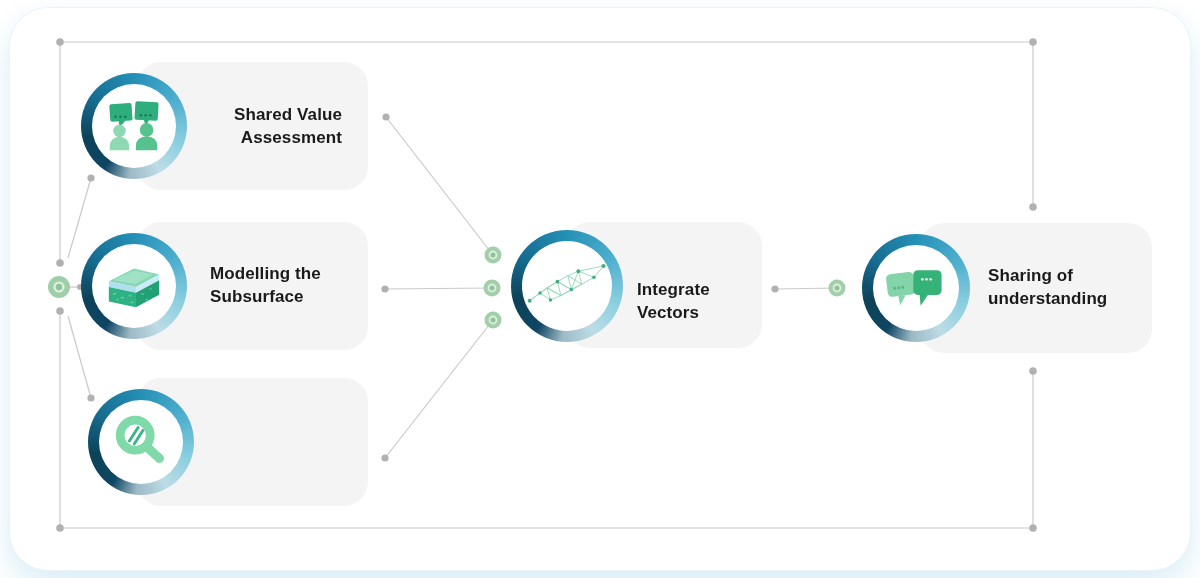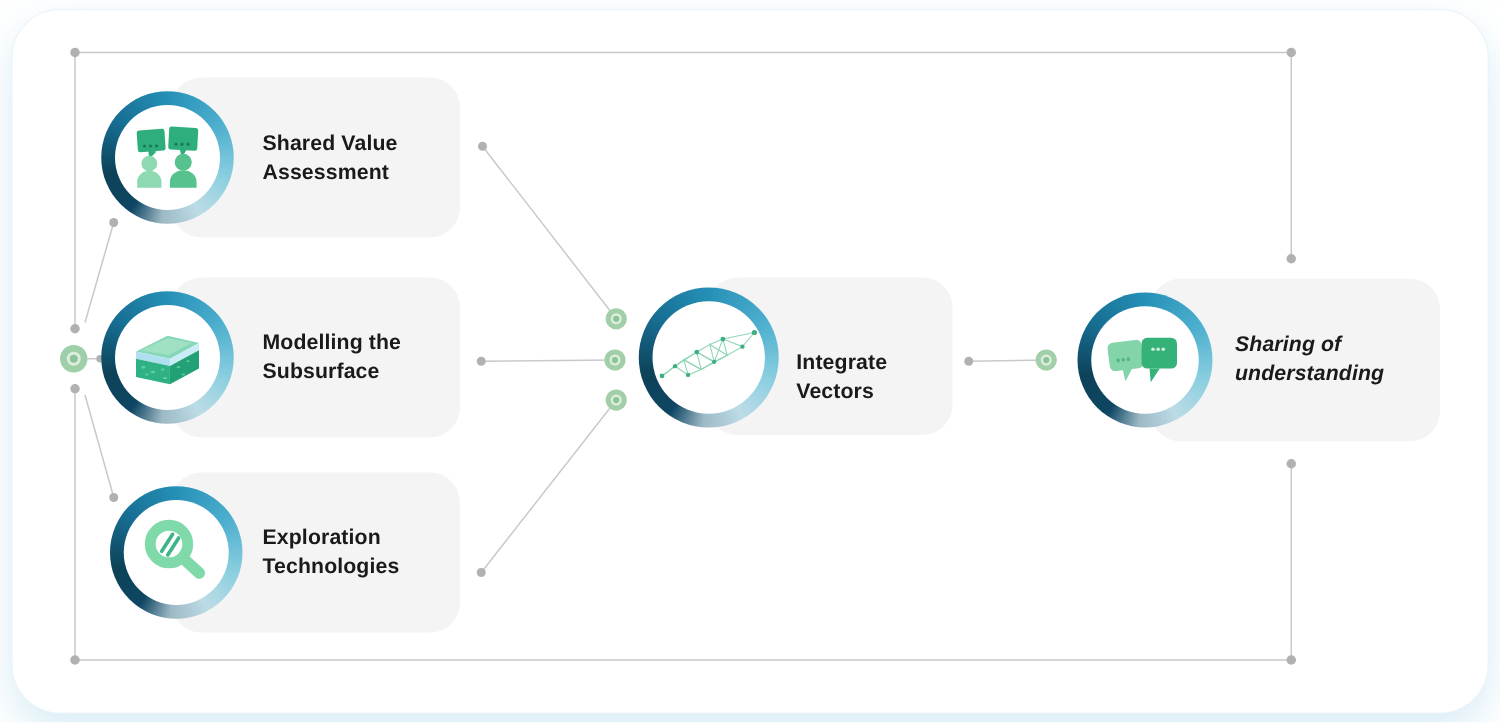--- a/index.html
+++ b/index.html
@@ -111,21 +111,21 @@
           <circle cx="49" cy="21" r="1.3" fill="#187a55"></circle>
         <polygon points="16,26 23,27 17,33" fill="#2fae7d"></polygon>
         <polygon points="42,25 48,25 44,32" fill="#2fae7d"></polygon>
         <circle cx="17" cy="37" r="6.5" fill="#8ed9b1"></circle>
         <path d="M7,57 v-5 a10,9 0 0 1 20,0 v5 z" fill="#8ed9b1"></path>
         <circle cx="45" cy="36" r="7" fill="#56c28e"></circle>
         <path d="M34,57 v-5 a11,9.5 0 0 1 22,0 v5 z" fill="#56c28e"></path>
       </svg>
     </div>
   </div>
-  <div class="node-label" style="left:210px; top:103px; width:132px;">Shared Value Assessment</div>
+  <div class="node-label" style="left:210px; top:103px; width:132px;text-align:right;">Shared Value Assessment</div>
 
   <div class="node-card" style="left:137px; top:222px; width:231px; height:128px;"></div>
   <div class="node-circle" style="left:81px; top:233px; width:106px; height:106px;">
     <div class="inner">
       <svg width="62" height="62" viewBox="0 0 64 64">
         <polygon points="6,27 32,14 58,20 34,33" fill="#86d7b5"></polygon>
         <polygon points="10,26 32,16 52,20 33,30" fill="#a8e4c9" opacity="0.75"></polygon>
         <polygon points="6,27 34,33 34,39 6,33" fill="#aee0f0"></polygon>
         <polygon points="34,33 58,20 58,26 34,39" fill="#c9ecf6"></polygon>
         <polygon points="6,33 34,39 34,54 6,48" fill="#2eb183"></polygon>
@@ -147,21 +147,20 @@
   <div class="node-circle" style="left:88px; top:389px; width:106px; height:106px;">
     <div class="inner">
       <svg width="62" height="62" viewBox="0 0 64 64">
         <circle cx="26" cy="25" r="15.5" fill="none" stroke="#7fd9a8" stroke-width="9"></circle>
         <line x1="38.5" y1="37.5" x2="51" y2="49" stroke="#7fd9a8" stroke-width="9.5" stroke-linecap="round"></line>
         <line x1="20" y1="31" x2="29" y2="17" stroke="#3eb489" stroke-width="3" stroke-linecap="round"></line>
         <line x1="25" y1="34" x2="34" y2="20" stroke="#3eb489" stroke-width="3" stroke-linecap="round"></line>
       </svg>
     </div>
   </div>
-  <div class="node-label" style="left:210px; top:418px; width:132px;">Exploration Technologies</div>
 
   <div class="node-card" style="left:566px; top:222px; width:196px; height:126px;"></div>
   <div class="node-circle" style="left:511px; top:230px; width:112px; height:112px;">
     <div class="inner">
       <svg width="80" height="52" viewBox="0 0 92 58">
         <g stroke="#8fd6b4" stroke-width="1" fill="none">
           <polyline points="3,46 15,37 27,45 23,31 39,40 35,24 51,33 47,17 63,27 59,12 77,19 88,6"></polyline>
           <polyline points="3,46 23,31 39,40 51,33 63,27 77,19"></polyline>
           <polyline points="15,37 35,24 47,17 59,12 88,6"></polyline>
           <polyline points="27,45 39,40 63,27"></polyline>
@@ -194,14 +193,14 @@
           <circle cx="21" cy="28" r="1.6" fill="#57b488"></circle>
         </g>
         <rect x="33" y="9" width="31" height="27" rx="5" fill="#35b277"></rect>
         <polygon points="40,36 49,36 41,48" fill="#35b277"></polygon>
         <circle cx="43" cy="19" r="1.6" fill="#cdeedd"></circle>
         <circle cx="47.5" cy="19" r="1.6" fill="#cdeedd"></circle>
         <circle cx="52" cy="19" r="1.6" fill="#cdeedd"></circle>
       </svg>
     </div>
   </div>
-  <div class="node-label" style="left:988px; top:264px; width:145px;font-style:italic;">Sharing of understanding</div>
+  <div class="node-label" style="left:988px; top:264px; width:145px;">Sharing of understanding</div>
 </div>
 
 </body></html>

